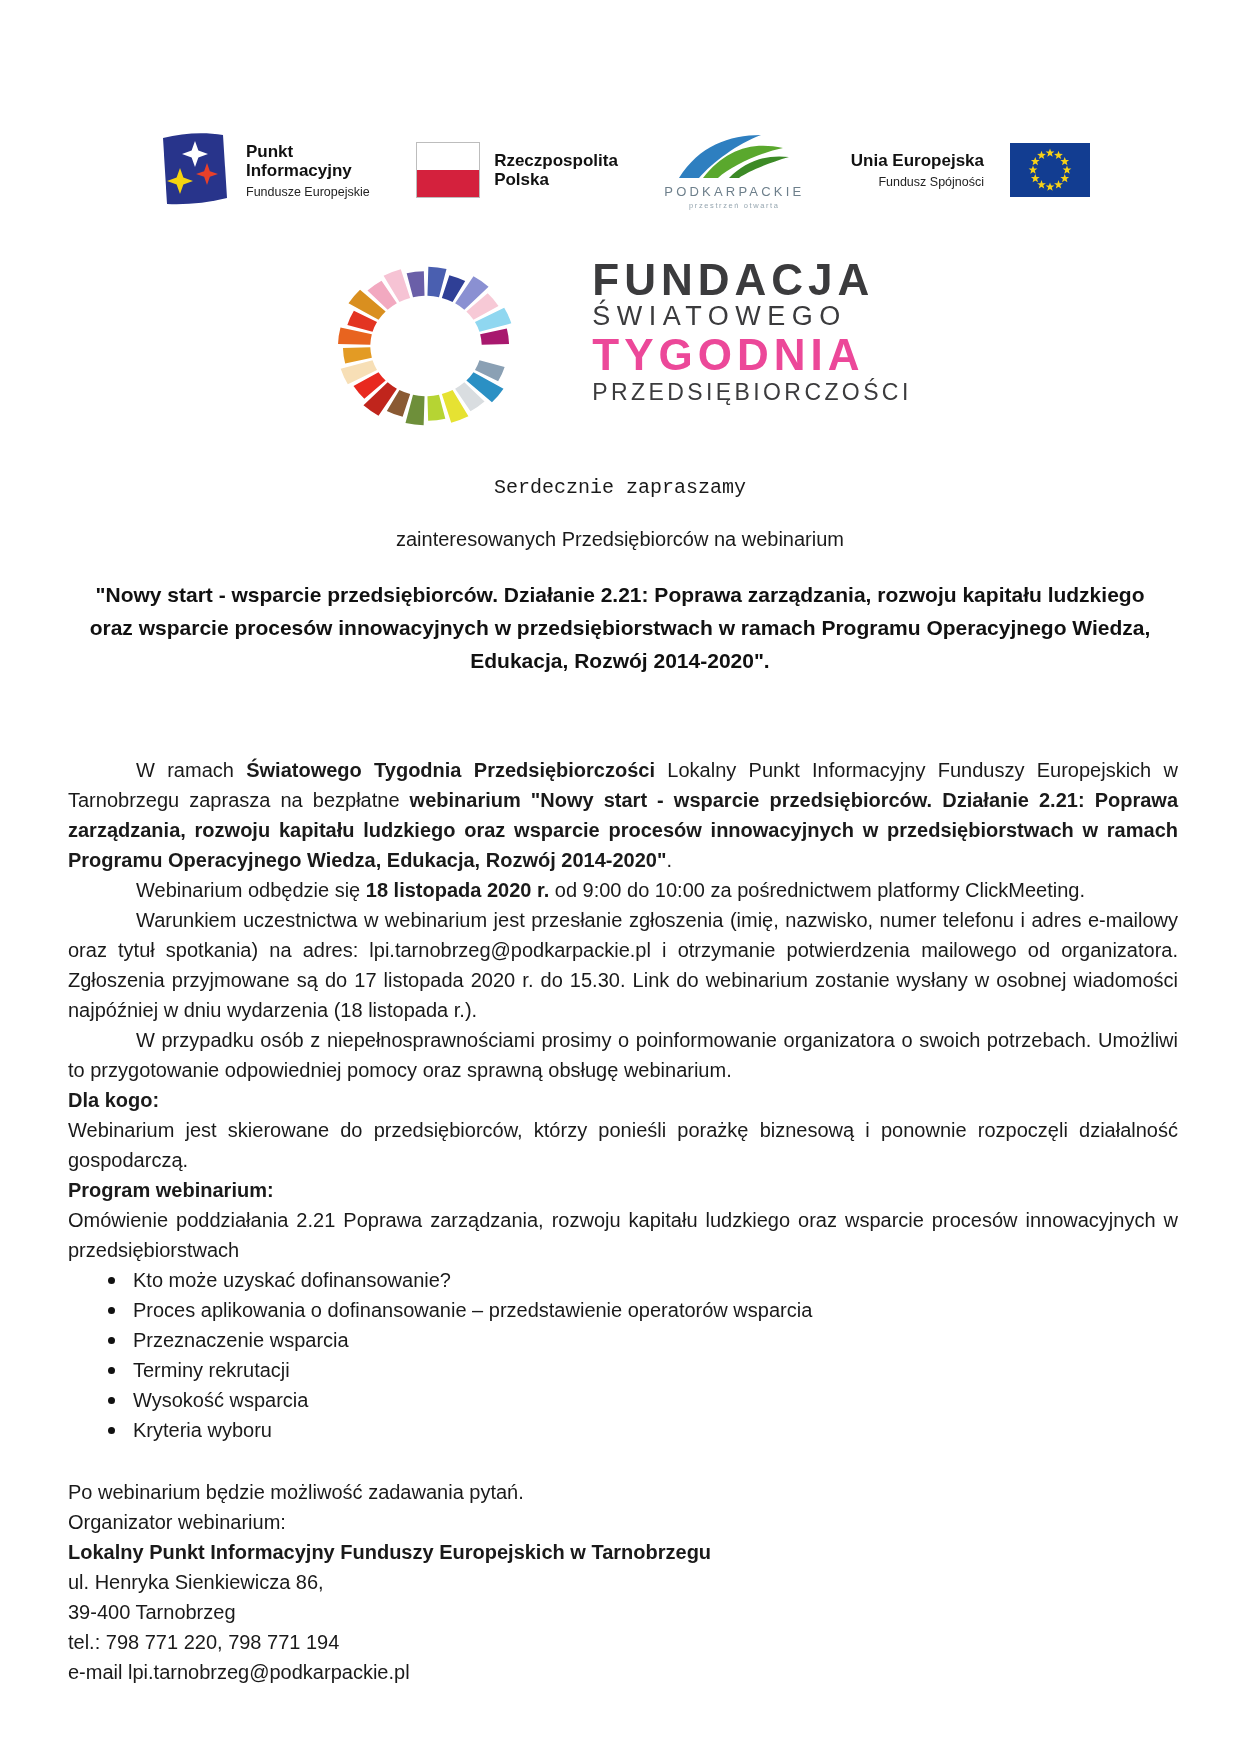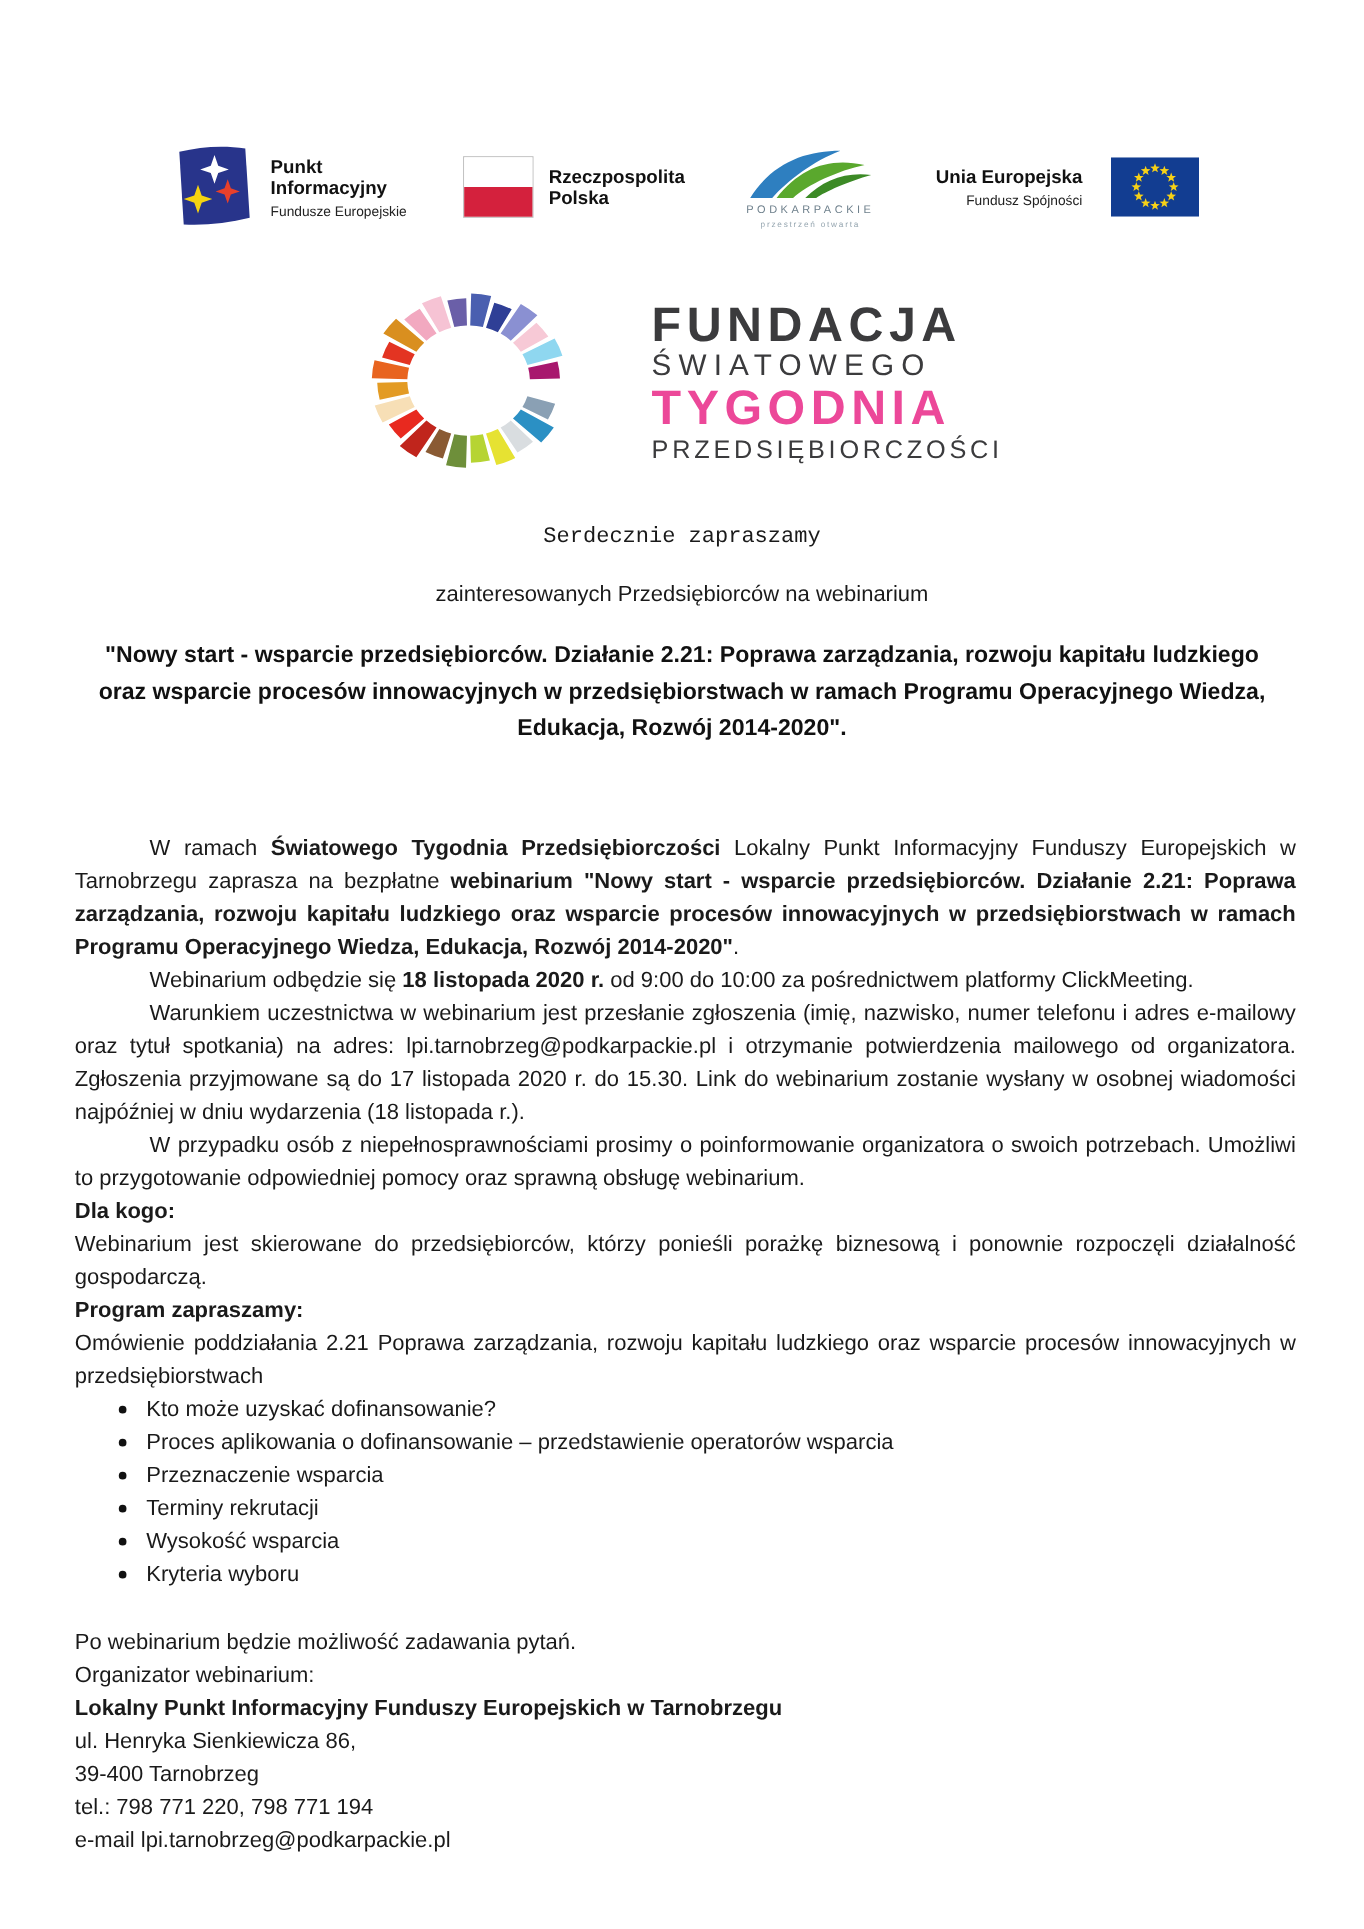--- a/index.html
+++ b/index.html
@@ -19,30 +19,30 @@
     height:84px;
   }
   .logo-block{display:flex;align-items:center;}
   .logo-text{margin-left:14px;}
   .logo-title{font-size:17px;font-weight:700;line-height:19px;color:#111;}
   .logo-sub{font-size:12.5px;color:#222;margin-top:5px;}
   .pl-flag{width:64px;height:56px;border:1px solid #bdbdbd;box-sizing:border-box;display:flex;flex-direction:column;}
   .pl-flag .w{flex:1;background:#ffffff;}
   .pl-flag .r{flex:1;}
   .podk{display:flex;flex-direction:column;align-items:center;}
-  .podk-name{font-size:10px;letter-spacing:3.2px;color:#6d7f8b;font-weight:500;margin-top:2px;}
+  .podk-name{font-size:13px;letter-spacing:3.2px;color:#6d7f8b;font-weight:500;margin-top:2px;}
   .podk-tag{font-size:7.5px;letter-spacing:1.6px;color:#96a6b0;margin-top:2px;}
   .ue{display:flex;align-items:center;}
   .ue-text{text-align:right;margin-right:26px;}
   .ue-l1{font-size:17px;font-weight:700;color:#111;}
   .ue-l2{font-size:12.5px;color:#222;margin-top:4px;}
   
   .foundation{
     margin-top:48px;
-    display:flex;justify-content:center;align-items:center;gap:68px;
+    display:flex;justify-content:center;gap:68px;
   }
   .f-text{display:flex;flex-direction:column;}
   .f-l1{font-size:44px;font-weight:600;letter-spacing:5px;color:#3b3b3d;line-height:40px;}
   .f-l2{font-size:27px;font-weight:500;letter-spacing:6.5px;color:#3b3b3d;line-height:33px;margin-top:0;}
   .f-l3{font-size:44px;font-weight:600;letter-spacing:5px;color:#ec4899;line-height:44px;}
   .f-l4{font-size:23px;font-weight:500;letter-spacing:3.4px;color:#3b3b3d;line-height:26px;margin-top:2px;}
   
   .c-line{ text-align:center;font-size:20px;color:#1a1a1a;}
   .invite-1{margin-top:40px;font-family:Liberation Mono, monospace;}
   .invite-2{margin-top:29px;}
@@ -183,21 +183,21 @@
 
   <div class="doc-title">"Nowy start - wsparcie przedsiębiorców. Działanie 2.21: Poprawa zarządzania, rozwoju kapitału ludzkiego oraz wsparcie procesów innowacyjnych w przedsiębiorstwach w ramach Programu Operacyjnego Wiedza, Edukacja, Rozwój 2014-2020".</div>
 
   <div class="body-content">
       <p class="indent"><span>W ramach </span><span class="b">Światowego Tygodnia Przedsiębiorczości</span><span> Lokalny Punkt Informacyjny Funduszy Europejskich w Tarnobrzegu zaprasza na bezpłatne </span><span class="b">webinarium "Nowy start - wsparcie przedsiębiorców. Działanie 2.21: Poprawa zarządzania, rozwoju kapitału ludzkiego oraz wsparcie procesów innowacyjnych w przedsiębiorstwach w ramach Programu Operacyjnego Wiedza, Edukacja, Rozwój 2014-2020"</span><span>.</span></p>
       <p class="indent"><span>Webinarium odbędzie się </span><span class="b">18 listopada 2020 r.</span><span> od 9:00 do 10:00 za pośrednictwem platformy ClickMeeting.</span></p>
       <p class="indent"><span>Warunkiem uczestnictwa w webinarium jest przesłanie zgłoszenia (imię, nazwisko, numer telefonu i adres e-mailowy oraz tytuł spotkania) na adres: lpi.tarnobrzeg@podkarpackie.pl i otrzymanie potwierdzenia mailowego od organizatora. Zgłoszenia przyjmowane są do 17 listopada 2020 r. do 15.30. Link do webinarium zostanie wysłany w osobnej wiadomości najpóźniej w dniu wydarzenia (18 listopada r.).</span></p>
       <p class="indent"><span>W przypadku osób z niepełnosprawnościami prosimy o poinformowanie organizatora o swoich potrzebach. Umożliwi to przygotowanie odpowiedniej pomocy oraz sprawną obsługę webinarium.</span></p>
       <p><span class="b">Dla kogo:</span></p>
       <p><span>Webinarium jest skierowane do przedsiębiorców, którzy ponieśli porażkę biznesową i ponownie rozpoczęli działalność gospodarczą.</span></p>
-      <p><span class="b">Program zapraszamy:</span></p>
+      <p><span class="b">Program webinarium:</span></p>
       <p><span>Omówienie poddziałania 2.21 Poprawa zarządzania, rozwoju kapitału ludzkiego oraz wsparcie procesów innowacyjnych w przedsiębiorstwach</span></p>
       <ul class="bullets">
         <li>Kto może uzyskać dofinansowanie?</li>
         <li>Proces aplikowania o dofinansowanie – przedstawienie operatorów wsparcia</li>
         <li>Przeznaczenie wsparcia</li>
         <li>Terminy rekrutacji</li>
         <li>Wysokość wsparcia</li>
         <li>Kryteria wyboru</li>
       </ul>
       <div style="height: 32px;"></div>

